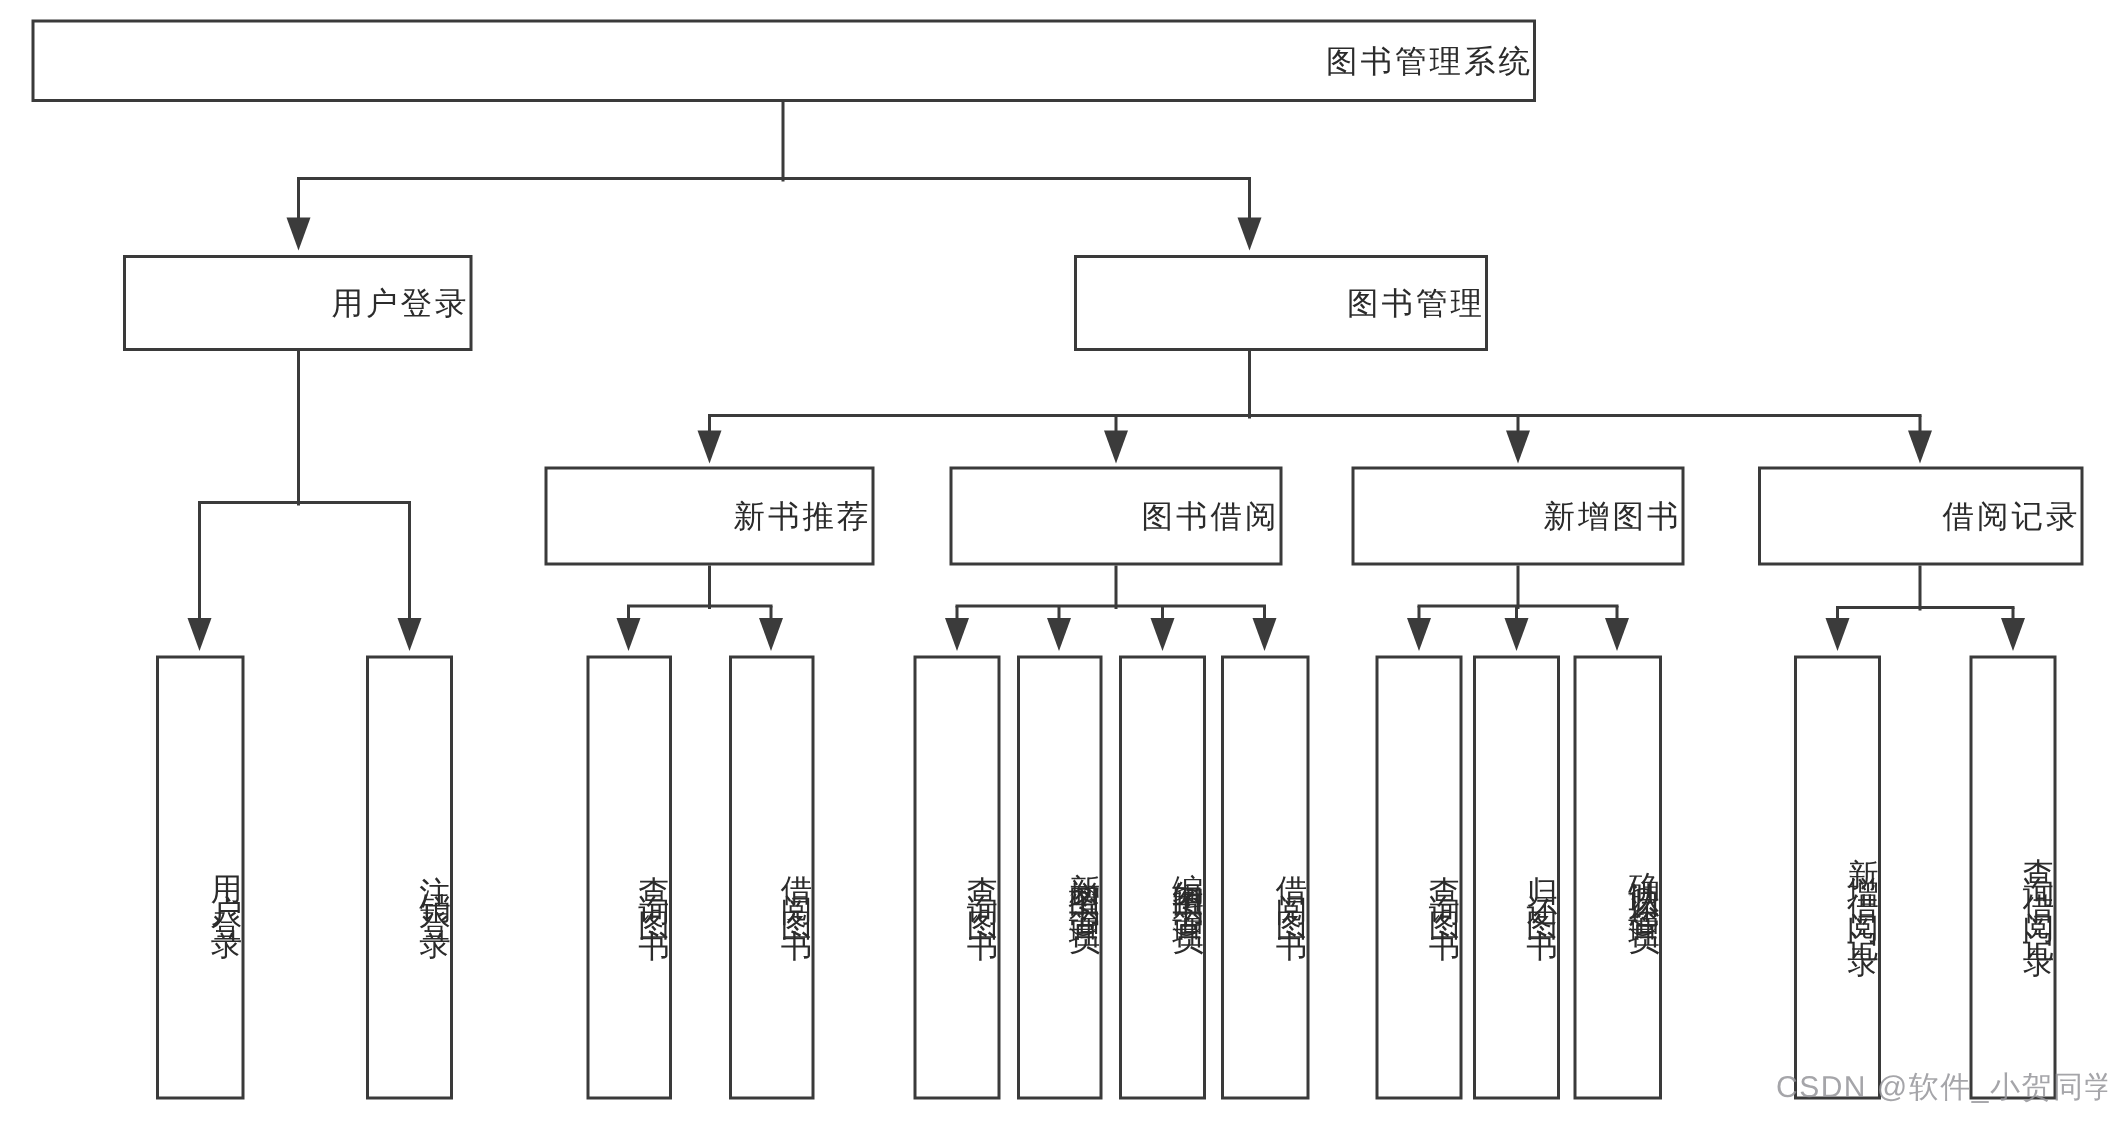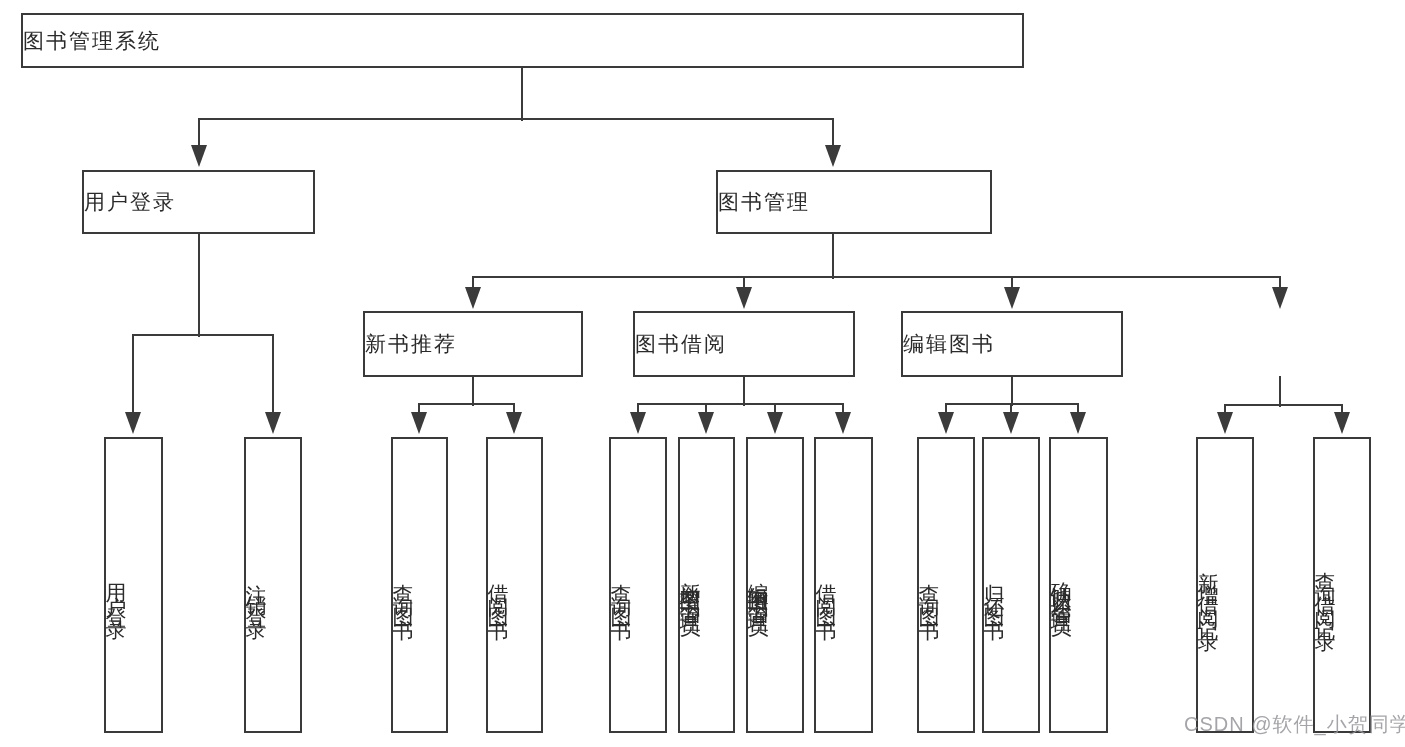--- a/index.html
+++ b/index.html
@@ -18,21 +18,21 @@
     color: var(--text);
     overflow: hidden;
   }
   .box {
     position: absolute;
     box-sizing: border-box;
     border: 2px solid var(--border);
     background: #ffffff;
     display: flex;
     align-items: center;
-    justify-content: flex-start;
+    justify-content: flex-end;
     z-index: 2;
   }
   .leafbox { border-width: 2.5px; }
   .hlabel { font-size: 21px; letter-spacing: 2px; white-space: nowrap; }
   .vtext {
     writing-mode: vertical-rl;
     text-orientation: mixed;
     font-size: 21px;
     line-height: 1;
   }
@@ -77,21 +77,24 @@
     <span class="hlabel">图书管理</span>
   </div>
 
   <div class="box" style="left:363px; top:311px; width:220px; height:66px;">
     <span class="hlabel">新书推荐</span>
   </div>
   <div class="box" style="left:633px; top:311px; width:222px; height:66px;">
     <span class="hlabel">图书借阅</span>
   </div>
   <div class="box" style="left:901px; top:311px; width:222px; height:66px;">
-    <span class="hlabel">编辑图书</span>
+    <span class="hlabel">新增图书</span>
+  </div>
+  <div class="box" style="left:1172px; top:311px; width:217px; height:66px;">
+    <span class="hlabel">借阅记录</span>
   </div>
 
   <div class="box leafbox" style="left:104px; top:437px; width:59px; height:296px;">
     <span class="vtext ls-a">用户登录</span>
   </div>
   <div class="box leafbox" style="left:244px; top:437px; width:58px; height:296px;">
     <span class="vtext ls-a">注销登录</span>
   </div>
 
   <div class="box leafbox" style="left:391px; top:437px; width:57px; height:296px;">

